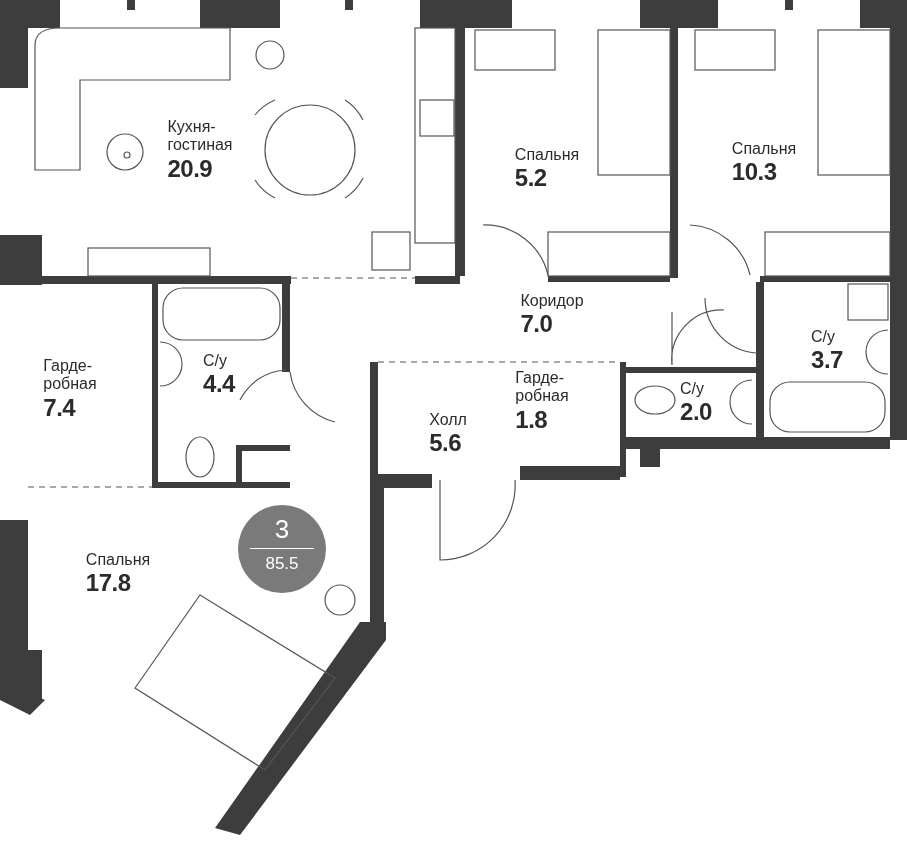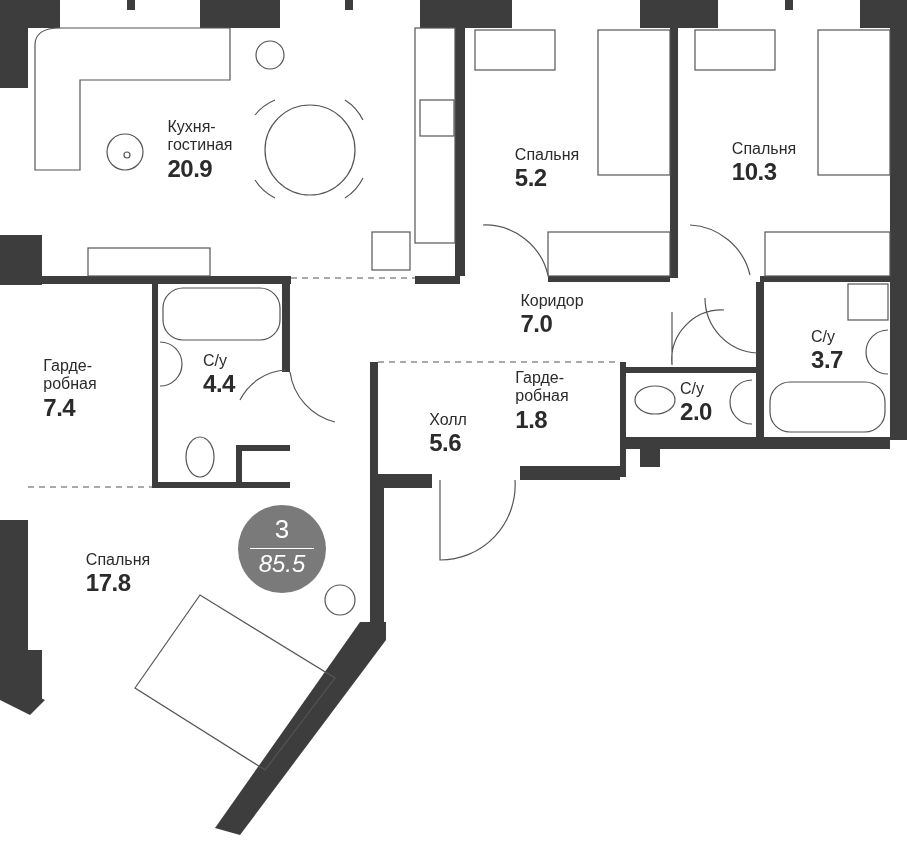--- a/index.html
+++ b/index.html
@@ -4,21 +4,21 @@
 <style>
   html, body { margin:0; padding:0; background:#ffffff; }
   body { width:907px; height:846px; position:relative; overflow:hidden; font-family:"Liberation Sans", sans-serif; }
   #plan { position:absolute; left:0; top:0; width:907px; height:846px; }
   .lbl { position:absolute; text-align:left; color:#2b2b2b; line-height:1.15; transform:translateX(-50%); white-space:nowrap; }
   .lbl .name { font-size:16px; display:block; }
   .lbl .area { font-size:24px; font-weight:bold; display:block; letter-spacing:-0.5px; }
   .badge { position:absolute; left:238px; top:505px; width:88px; height:88px; border-radius:50%; background:#7a7a7a; color:#fff; text-align:center; }
   .badge .rooms { display:block; font-size:26px; margin-top:10px; line-height:28px; }
   .badge .sep { display:block; width:64px; height:1px; background:#ffffff; margin:5px auto 4px auto; }
-  .badge .total { display:block; font-size:24px; line-height:22px;font-style:italic; }
+  .badge .total { display:block; font-size:17px; line-height:22px; }
 </style>
 </head>
 <body>
 
 <svg id="plan" viewBox="0 0 907 846" xmlns="http://www.w3.org/2000/svg">
   <g fill="#3d3d3d">
 
     <rect x="0" y="0" width="60" height="28"></rect>
     <rect x="127" y="0" width="8" height="10"></rect>
     <rect x="200" y="0" width="80" height="28"></rect>

